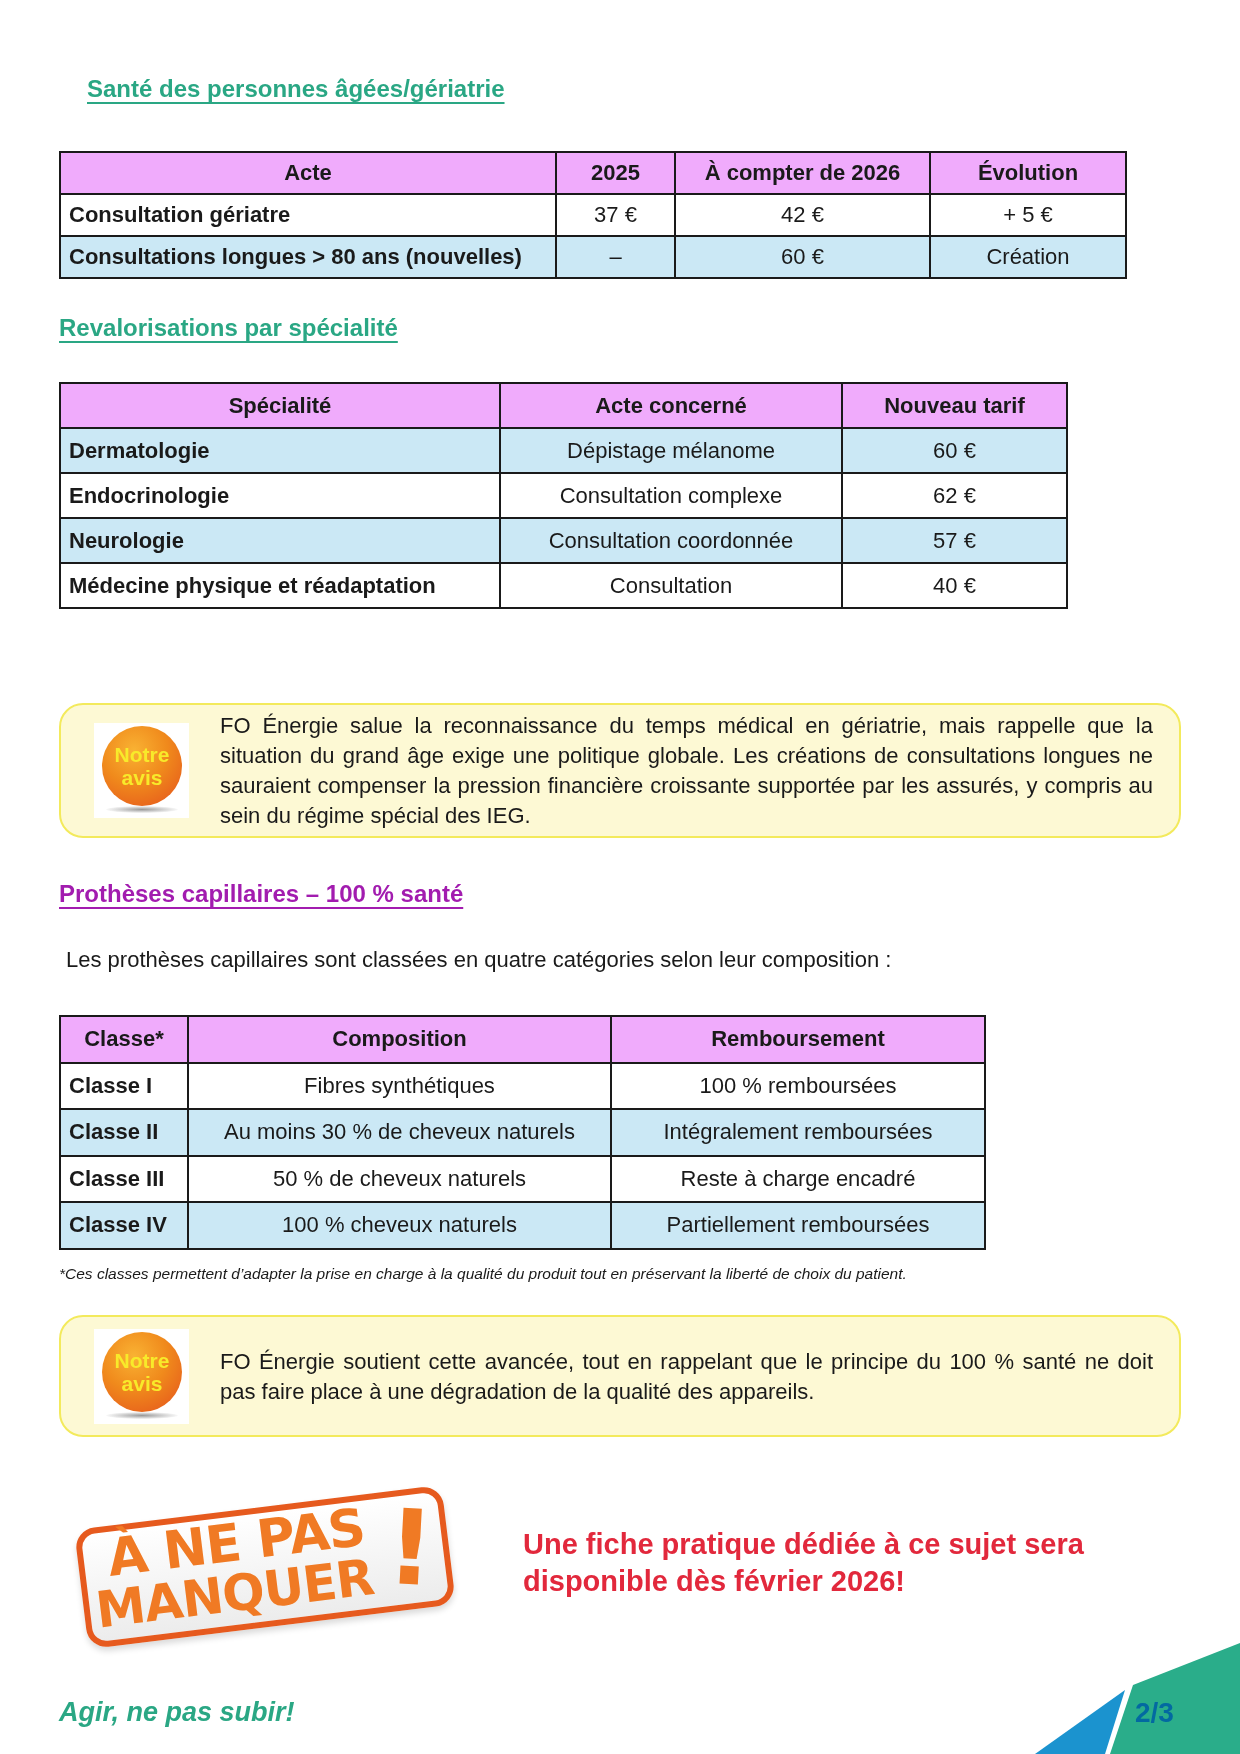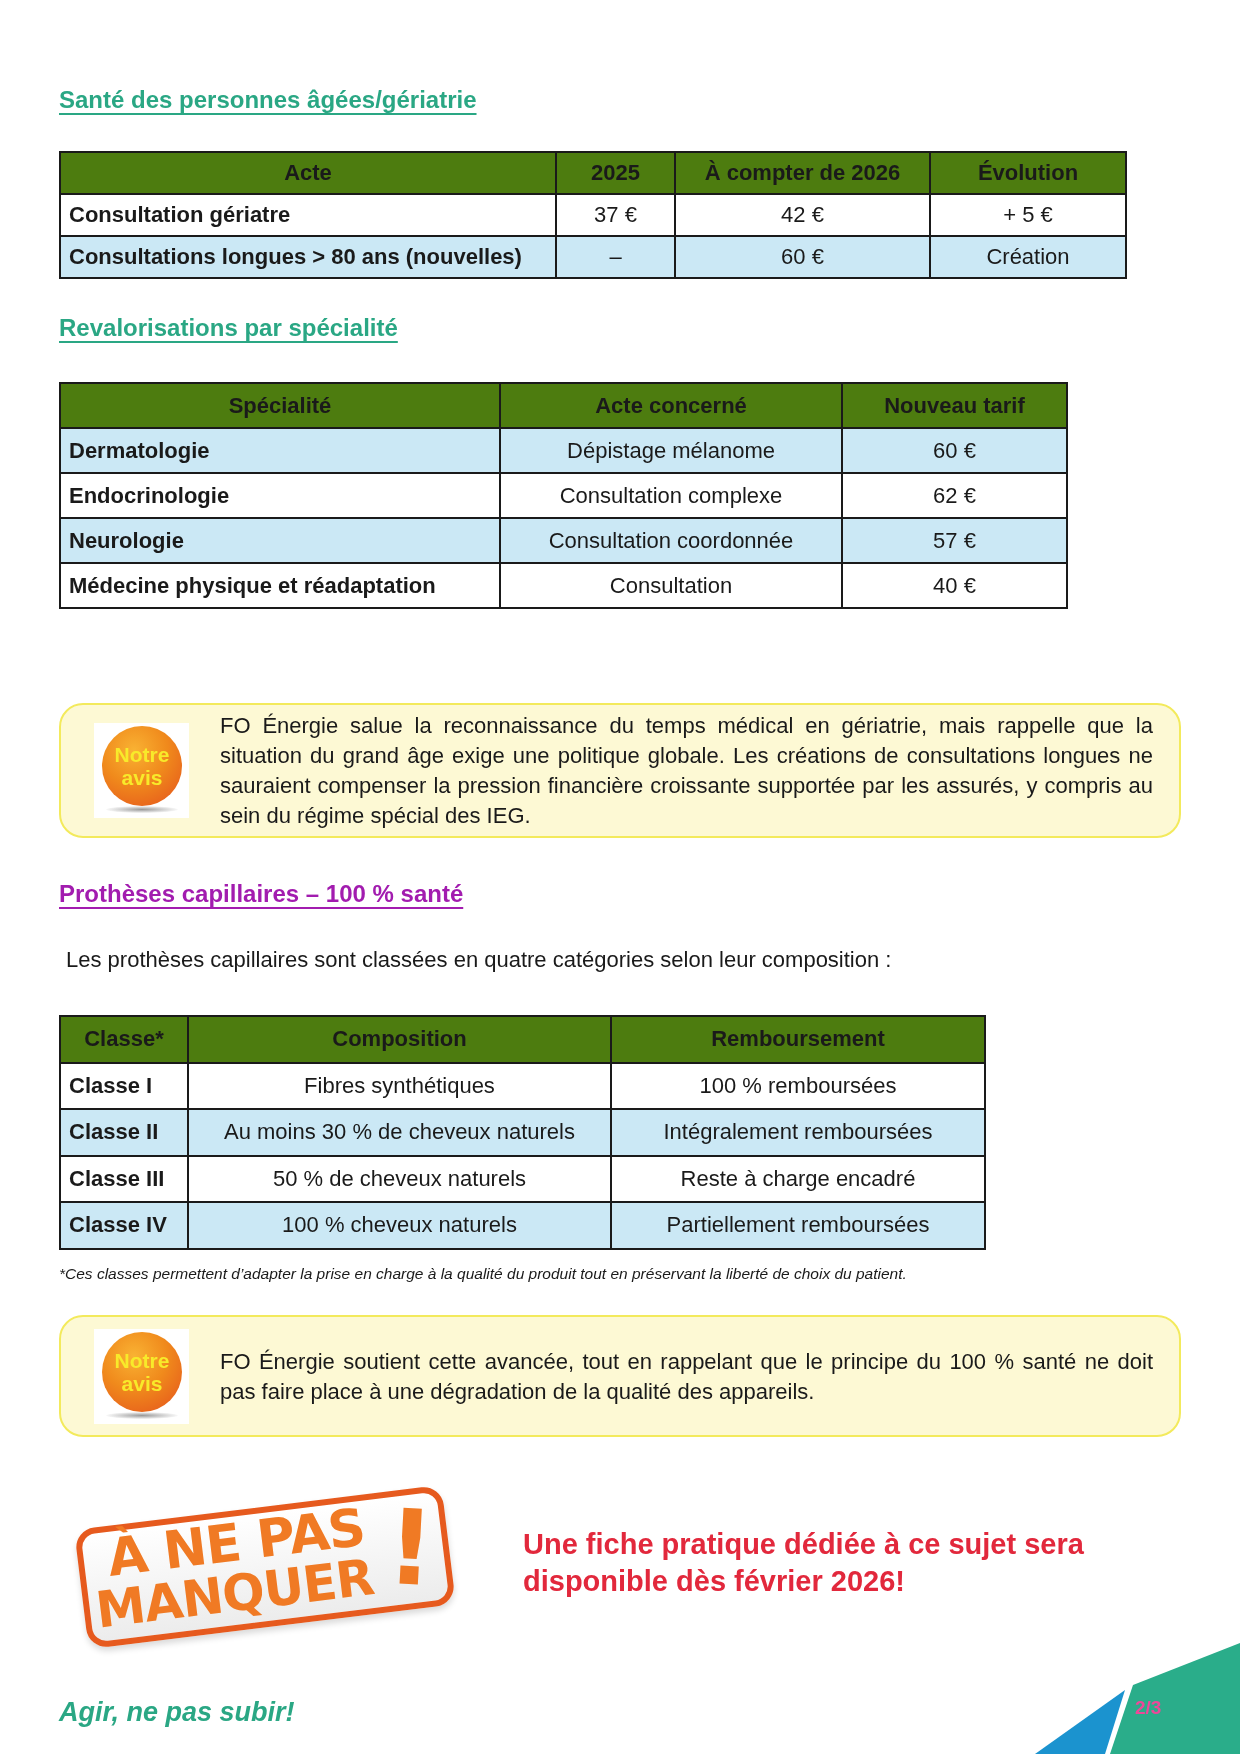--- a/index.html
+++ b/index.html
@@ -8,21 +8,21 @@
 
     .section-title {
       position: absolute; left: 59px; font-size: 24px; font-weight: bold;
       text-decoration: underline; text-underline-offset: 5px; text-decoration-thickness: 1.5px;
     }
     .green { color: #2aa784; }
     .blue { color: #a21caf; }
 
     table.data { position: absolute; border-collapse: collapse; font-size: 22px; }
     table.data td, table.data th { border: 2px solid #1a1a1a; padding: 0 8px; white-space: nowrap; }
-    table.data th { background: #4d7c0f; font-weight: bold; text-align: center; }
+    table.data th { background: #f0abfc; font-weight: bold; text-align: center; }
     table.data td { text-align: center; font-weight: normal; }
     table.data td.first { text-align: left; font-weight: bold; }
     table.data tr.alt td { background: #cbe8f5; }
 
     #t1 { left: 59px; top: 151px; }
     #t1 tr { height: 42px; }
     #t1 .c1 { width: 496px; } #t1 .c2 { width: 119px; } #t1 .c3 { width: 255px; } #t1 .c4 { width: 196px; }
 
     #t2 { left: 59px; top: 382px; }
     #t2 tr { height: 45px; }
@@ -91,27 +91,27 @@
       font-weight: bold; color: #e2283c;
     }
 
     .slogan {
       position: absolute; left: 59px; top: 1697px; font-size: 27px; font-weight: bold;
       font-style: italic; color: #2aa784;
     }
 
     .corner { position: absolute; left: 0; top: 0; width: 1240px; height: 1754px; pointer-events: none; }
     .page-num {
-      position: absolute; left: 1135px; top: 1697px; font-size: 19px; font-weight: bold; color: #ec4899;
+      position: absolute; left: 1135px; top: 1697px; font-size: 28px; font-weight: bold; color: #0369a1;
     }
   </style>
 </head>
 <body>
 
-<div class="section-title green" style="top:86px;">Santé des personnes âgées/gériatrie</div>
+<div class="section-title green" style="top:75px;margin-left:28px;">Santé des personnes âgées/gériatrie</div>
 
 <table class="data" id="t1">
   <tbody>
       <tr>
     <th class="c1">Acte</th>
     <th class="c2">2025</th>
     <th class="c3">À compter de 2026</th>
     <th class="c4">Évolution</th>
   </tr>
   <tr>

